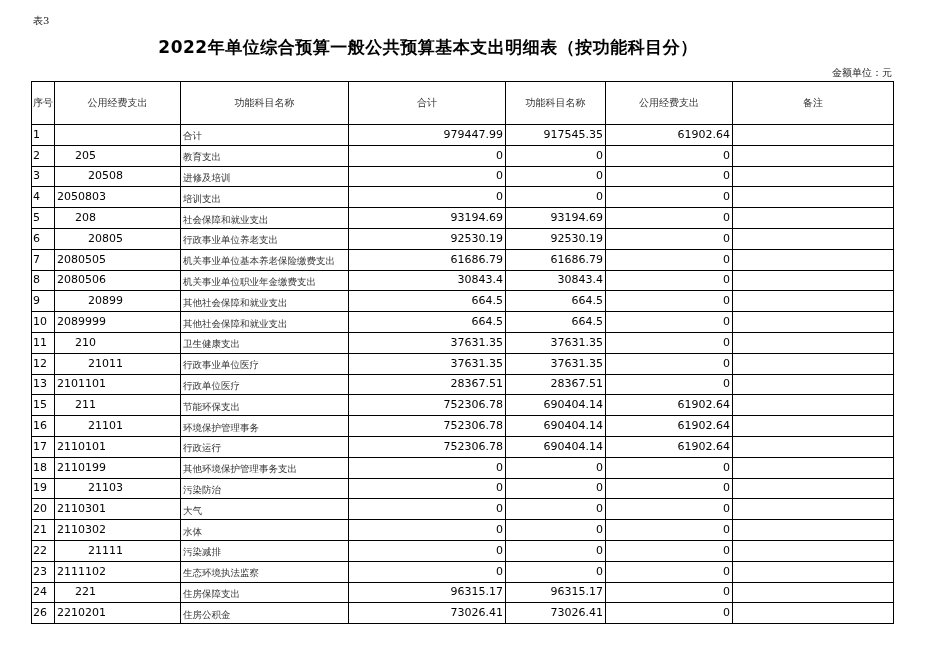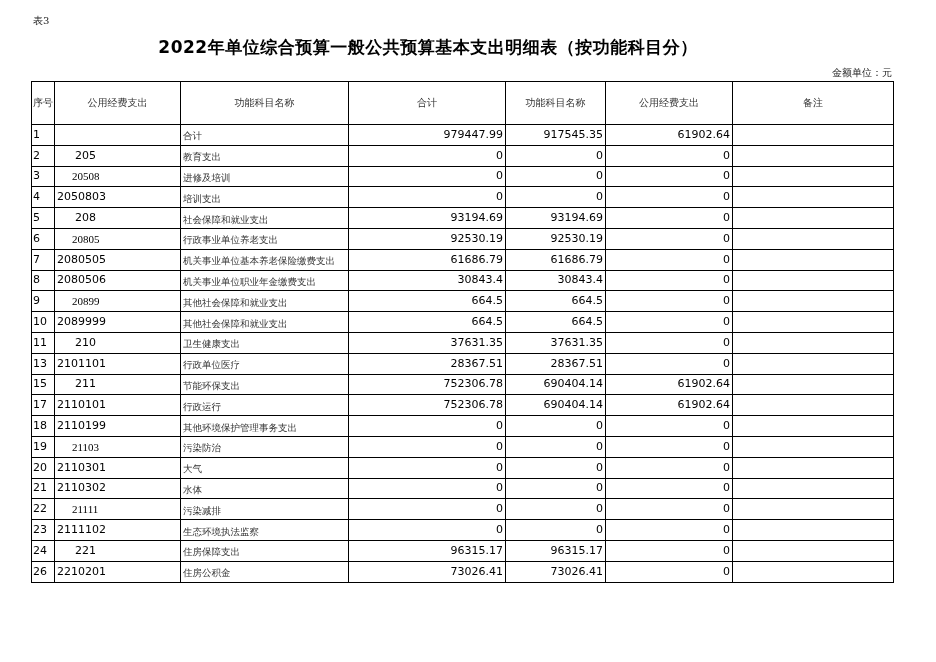--- a/index.html
+++ b/index.html
@@ -8,21 +8,21 @@
   .title { position:absolute; left:0; top:36px; width:780px; text-align:center; font-family:"DejaVu Sans", sans-serif; font-weight:bold; font-size:17px; letter-spacing:0.5px;margin-left:38px; }
   .unit { position:absolute; right:44px; top:66px; font-family:"DejaVu Serif", serif; font-size:10px; color:#222; }
   table { position:absolute; left:31px; top:81px; border-collapse:collapse; table-layout:fixed; width:862px; }
   td, th { border:1px solid #000; padding:0 2px; overflow:hidden; white-space:nowrap; }
   th { height:42px; font-family:"DejaVu Serif", serif; font-weight:normal; font-size:10px; color:#333; text-align:center; }
   th.seq { white-space:normal; line-height:12px; padding:0;margin-left:45px; }
   td { height:16.8px; font-size:11px; line-height:16px; }
   td.seq { font-family:"DejaVu Sans", sans-serif; font-size:11px; text-align:left; padding-left:1px; }
   td.code { font-family:"DejaVu Sans", sans-serif; font-size:11px; text-align:left; }
   td.code.l1 { padding-left:20px; }
-  td.code.l2 { padding-left:17px;font-family:Liberation Serif, serif; }
+  td.code.l2 { padding-left:33px; }
   td.code.l3 { }
   td.name { font-family:"DejaVu Serif", serif; font-size:9.5px; color:#333; text-align:left; padding-top:3px; line-height:14px; }
   td.num { font-family:"DejaVu Sans", sans-serif; font-size:11px; text-align:right; }
   td.note { }
 </style>
 </head>
 <body>
 
 <div class="sheet-label">表3</div>
 <div class="title">2022年单位综合预算一般公共预算基本支出明细表（按功能科目分）</div>
@@ -143,38 +143,56 @@
       <tr>
         <td class="seq">11</td>
         <td class="code l1">210</td>
         <td class="name">卫生健康支出</td>
         <td class="num">37631.35</td>
         <td class="num">37631.35</td>
         <td class="num">0</td>
         <td class="note"></td>
       </tr>
       <tr>
+        <td class="seq">12</td>
+        <td class="code l2">21011</td>
+        <td class="name">行政事业单位医疗</td>
+        <td class="num">37631.35</td>
+        <td class="num">37631.35</td>
+        <td class="num">0</td>
+        <td class="note"></td>
+      </tr>
+      <tr>
         <td class="seq">13</td>
         <td class="code l3">2101101</td>
         <td class="name">行政单位医疗</td>
         <td class="num">28367.51</td>
         <td class="num">28367.51</td>
         <td class="num">0</td>
         <td class="note"></td>
       </tr>
       <tr>
         <td class="seq">15</td>
         <td class="code l1">211</td>
         <td class="name">节能环保支出</td>
         <td class="num">752306.78</td>
         <td class="num">690404.14</td>
         <td class="num">61902.64</td>
         <td class="note"></td>
       </tr>
       <tr>
+        <td class="seq">16</td>
+        <td class="code l2">21101</td>
+        <td class="name">环境保护管理事务</td>
+        <td class="num">752306.78</td>
+        <td class="num">690404.14</td>
+        <td class="num">61902.64</td>
+        <td class="note"></td>
+      </tr>
+      <tr>
         <td class="seq">17</td>
         <td class="code l3">2110101</td>
         <td class="name">行政运行</td>
         <td class="num">752306.78</td>
         <td class="num">690404.14</td>
         <td class="num">61902.64</td>
         <td class="note"></td>
       </tr>
       <tr>
         <td class="seq">18</td>

